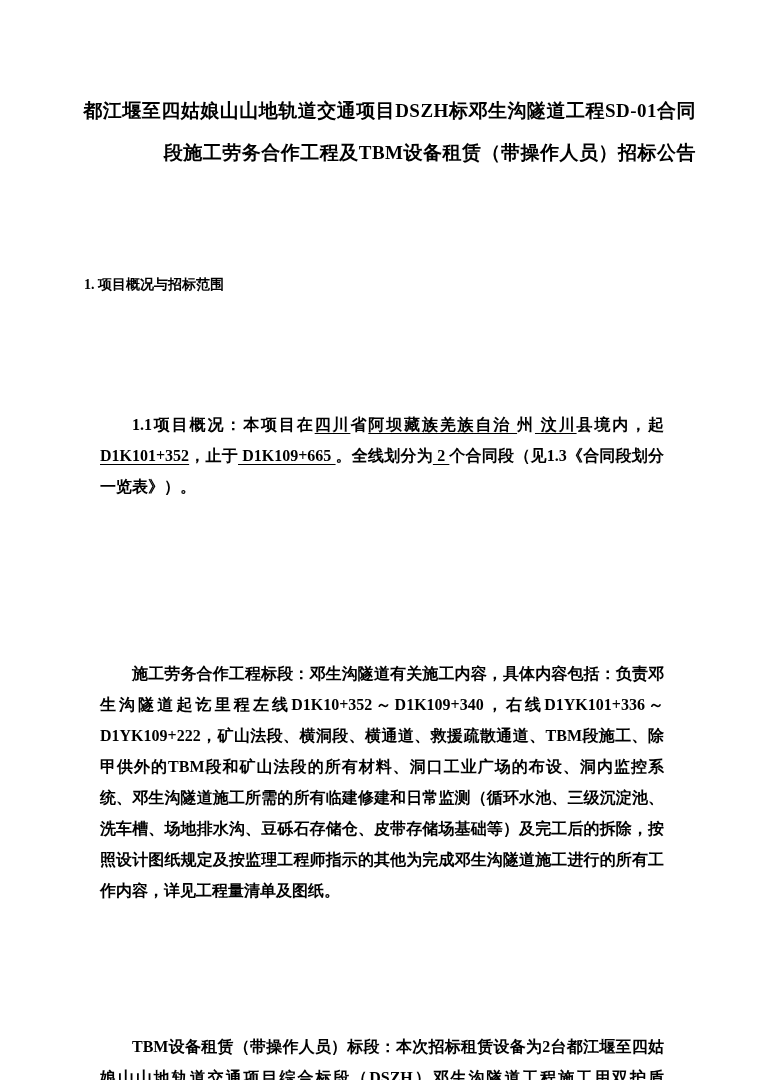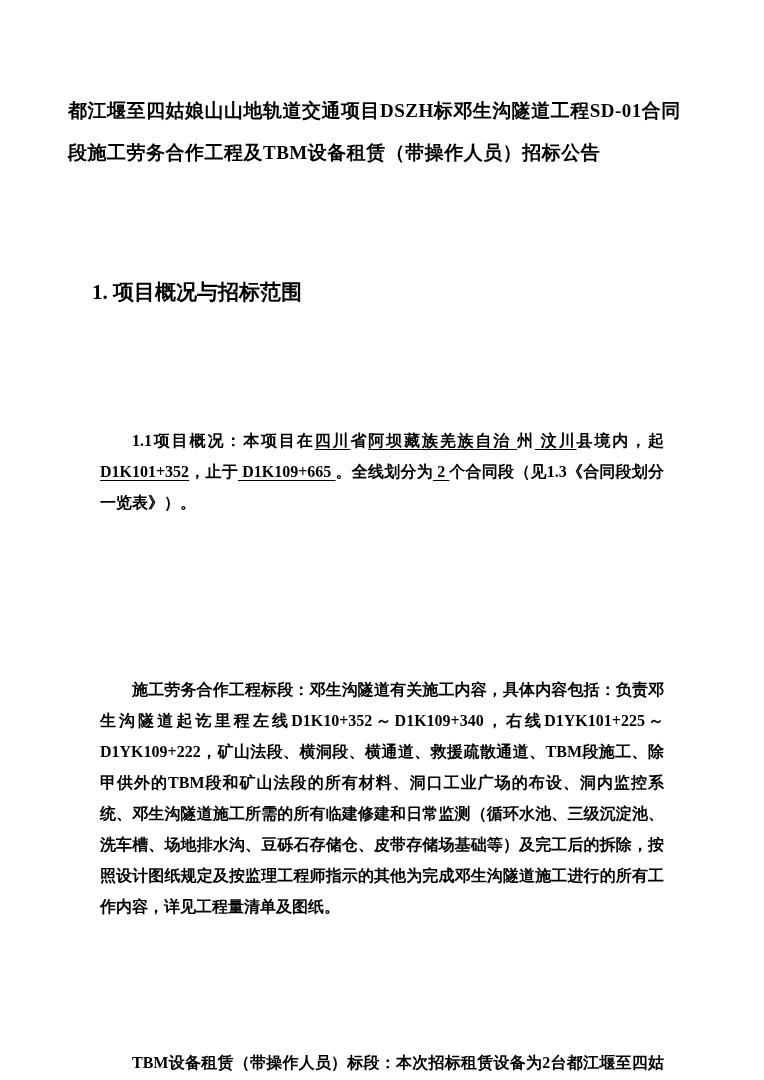--- a/index.html
+++ b/index.html
@@ -11,49 +11,49 @@
     color:#000;
     font-family:"Liberation Serif","DejaVu Serif",serif;
     font-weight:bold;
     overflow:hidden;
     box-sizing:border-box;
   }
   .title {
     margin:90px 68px 2px 68px;
     font-size:19px;
     line-height:42px;
-    text-align:left;
+    text-align:right;
     letter-spacing:0.5px;
   }
   .doc-body {
     margin:0 84px;
     font-size:16px;
     line-height:31px;
     text-align:justify;
     white-space:pre-wrap;
   }
-  .h-section { font-size:21px; margin:8px; }
+  .h-section { font-size:14px; margin:0; }
   p.para { margin:16px; text-indent:2em; }
   .u { text-decoration:underline; text-underline-offset:3px; }
 </style>
 </head>
 <body>
 
 <div class="page">
 
   <h1 class="title">都江堰至四姑娘山山地轨道交通项目DSZH标邓生沟隧道工程SD-01合同段施工劳务合作工程及TBM设备租赁（带操作人员）招标公告</h1>
 
   <div class="doc-body">
 
     <h2 class="h-section">1. 项目概况与招标范围</h2>
 
     <p class="para"><span>1.1项目概况：本项目在</span><span class="u">四川</span><span>省</span><span class="u">阿坝藏族羌族自治 </span><span>州</span><span class="u"> 汶川</span><span>县境内，起</span><span class="u">D1K101+352</span><span>，止于</span><span class="u"> D1K109+665 </span><span>。全线划分为</span><span class="u"> 2 </span><span>个合同段（见1.3《合同段划分一览表》）。</span></p>
 
 
-    <p class="para">施工劳务合作工程标段：邓生沟隧道有关施工内容，具体内容包括：负责邓生沟隧道起讫里程左线D1K10+352～D1K109+340，右线D1YK101+225～D1YK109+222，矿山法段、横洞段、横通道、救援疏散通道、TBM段施工、除甲供外的TBM段和矿山法段的所有材料、洞口工业广场的布设、洞内监控系统、邓生沟隧道施工所需的所有临建修建和日常监测（循环水池、三级沉淀池、洗车槽、场地排水沟、豆砾石存储仓、皮带存储场基础等）及完工后的拆除，按照设计图纸规定及按监理工程师指示的其他为完成邓生沟隧道施工进行的所有工作内容，详见工程量清单及图纸。</p>
+    <p class="para">施工劳务合作工程标段：邓生沟隧道有关施工内容，具体内容包括：负责邓生沟隧道起讫里程左线D1K10+352～D1K109+340，右线D1YK101+336～D1YK109+222，矿山法段、横洞段、横通道、救援疏散通道、TBM段施工、除甲供外的TBM段和矿山法段的所有材料、洞口工业广场的布设、洞内监控系统、邓生沟隧道施工所需的所有临建修建和日常监测（循环水池、三级沉淀池、洗车槽、场地排水沟、豆砾石存储仓、皮带存储场基础等）及完工后的拆除，按照设计图纸规定及按监理工程师指示的其他为完成邓生沟隧道施工进行的所有工作内容，详见工程量清单及图纸。</p>
 
     <p class="para">TBM设备租赁（带操作人员）标段：本次招标租赁设备为2台都江堰至四姑娘山山地轨道交通项目综合标段（DSZH）邓生沟隧道工程施工用双护盾φ6480TBM掘进成套设备，包括TBM主机、后配套系统设备、连续皮带机、洞内输运及所有一切完成设计图纸中隧道施工作业的所需设备，在设备租赁期间免费提供设备组装、调试、拆解的具体实施工作及始发、空推、掘进（含试掘进）、拆解期间的技术服务（技术服务包括但不限于负责设备组装、调试、拆解期间的具体实施工作，及始发、空推、掘进(含试掘进)提供技术指导服务），并承担设备所需的维修、保养、一切周转材料（投标人自行考虑满足施工要求的周转材料）、油脂油料、燃油耗材等，具体详见招标文件第七章设备租赁要求。</p>
 
     
 
     
 
   </div>
 </div>
 

